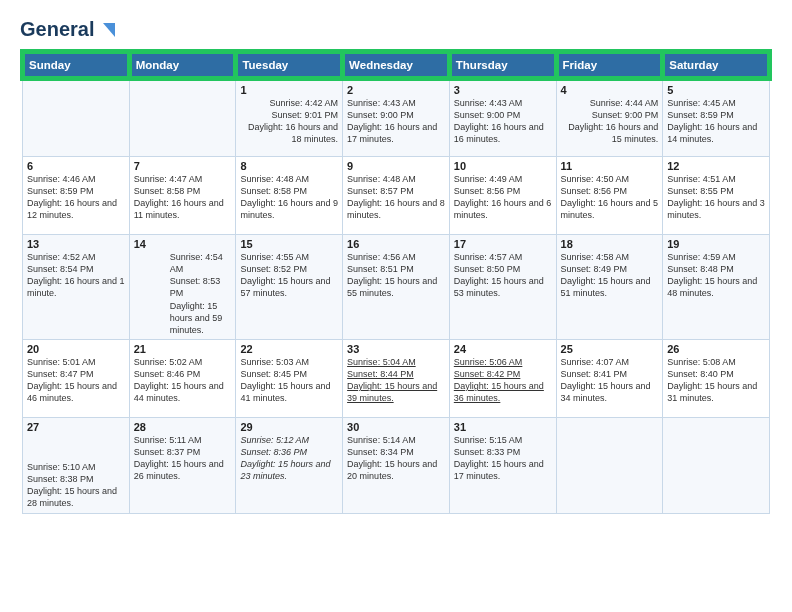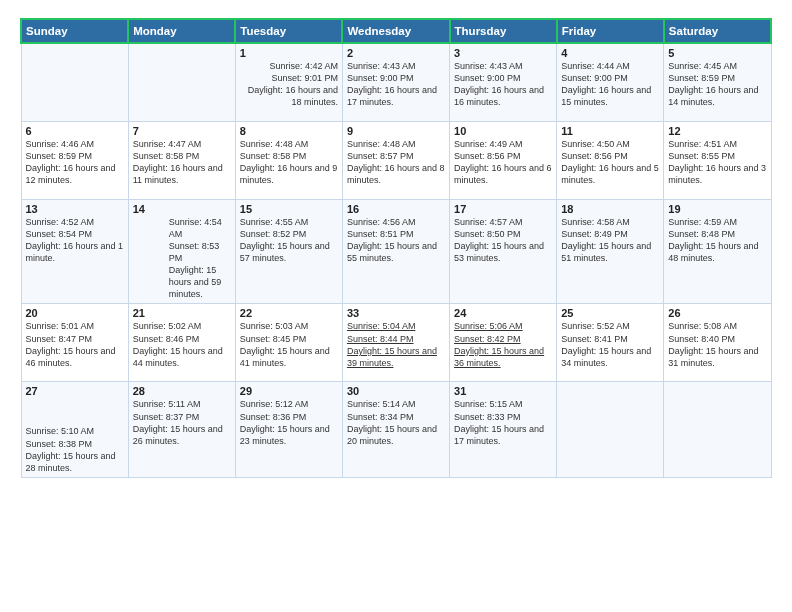--- a/index.html
+++ b/index.html
@@ -45,21 +45,21 @@
       border-collapse: collapse;
       table-layout: fixed;
     }
     thead tr th {
       background: #2e6da4;
       color: #fff;
       font-size: 11.5px;
       font-weight: bold;
       padding: 5px 4px;
       text-align: left;
-      border: 2px solid #22c55e;
+      border: 5px solid #22c55e;
     }
     tbody tr td {
       border: 1px solid #c8d8e8;
       vertical-align: top;
       padding: 3px 4px;
       font-size: 9.5px;
       color: #222;
       height: 78px;
       background: #fff;
     }
@@ -78,20 +78,35 @@
     .cell-content {
       font-size: 9px;
       line-height: 1.35;
       color: #333;
     }
   </style>
 </head>
 <body>
 
 <div class="page">
+  <div class="header">
+    <div class="logo">
+      <div style="display:flex;align-items:center;">
+        <span style="font-size:20px;font-weight:bold;color:#1a3a5c;">General</span>
+        <svg width="22" height="22" viewBox="0 0 22 22" style="margin-left:1px;">
+          <polygon points="8,4 20,4 20,18" fill="#4a90d9"></polygon>
+        </svg>
+      </div>
+      <span style="font-size:16px;font-weight:bold;color:#4a90d9;margin-top:-2px;"></span>
+    </div>
+    <div class="title-block">
+      <div class="main-title"></div>
+      <div class="subtitle"></div>
+    </div>
+  </div>
 
   <table>
     <thead>
       <tr>
       <th>Sunday</th>
           <th>Monday</th>
           <th>Tuesday</th>
           <th>Wednesday</th>
           <th>Thursday</th>
           <th>Friday</th>
@@ -115,21 +130,21 @@
 Daylight: 16 hours and 17 minutes.</div>
           </td>
           <td>
             <span class="day-num">3</span>
             <div class="cell-content" style="white-space: pre-line;">Sunrise: 4:43 AM
 Sunset: 9:00 PM
 Daylight: 16 hours and 16 minutes.</div>
           </td>
           <td>
             <span class="day-num">4</span>
-            <div class="cell-content" style="white-space: pre-line;">Sunrise: 4:44 AM
+            <div class="cell-content" style="white-space: pre-line; text-align: right;">Sunrise: 4:44 AM
 Sunset: 9:00 PM
 Daylight: 16 hours and 15 minutes.</div>
           </td>
           <td>
             <span class="day-num">5</span>
             <div class="cell-content" style="white-space: pre-line;">Sunrise: 4:45 AM
 Sunset: 8:59 PM
 Daylight: 16 hours and 14 minutes.</div>
           </td>
         </tr>
@@ -247,21 +262,21 @@
 Daylight: 15 hours and 39 minutes.</div>
           </td>
           <td>
             <span class="day-num">24</span>
             <div class="cell-content" style="white-space: pre-line; text-decoration: underline;">Sunrise: 5:06 AM
 Sunset: 8:42 PM
 Daylight: 15 hours and 36 minutes.</div>
           </td>
           <td>
             <span class="day-num">25</span>
-            <div class="cell-content" style="white-space: pre-line;">Sunrise: 5:52 AM
+            <div class="cell-content" style="white-space: pre-line;">Sunrise: 4:07 AM
 Sunset: 8:41 PM
 Daylight: 15 hours and 34 minutes.</div>
           </td>
           <td>
             <span class="day-num">26</span>
             <div class="cell-content" style="white-space: pre-line;">Sunrise: 5:08 AM
 Sunset: 8:40 PM
 Daylight: 15 hours and 31 minutes.</div>
           </td>
         </tr>
@@ -273,21 +288,21 @@
 Daylight: 15 hours and 28 minutes.</div>
           </td>
           <td>
             <span class="day-num">28</span>
             <div class="cell-content" style="white-space: pre-line;">Sunrise: 5:11 AM
 Sunset: 8:37 PM
 Daylight: 15 hours and 26 minutes.</div>
           </td>
           <td>
             <span class="day-num">29</span>
-            <div class="cell-content" style="white-space: pre-line;">Sunrise: 5:12 AM
+            <div class="cell-content" style="white-space: pre-line; font-style: italic;">Sunrise: 5:12 AM
 Sunset: 8:36 PM
 Daylight: 15 hours and 23 minutes.</div>
           </td>
           <td>
             <span class="day-num">30</span>
             <div class="cell-content" style="white-space: pre-line;">Sunrise: 5:14 AM
 Sunset: 8:34 PM
 Daylight: 15 hours and 20 minutes.</div>
           </td>
           <td>

